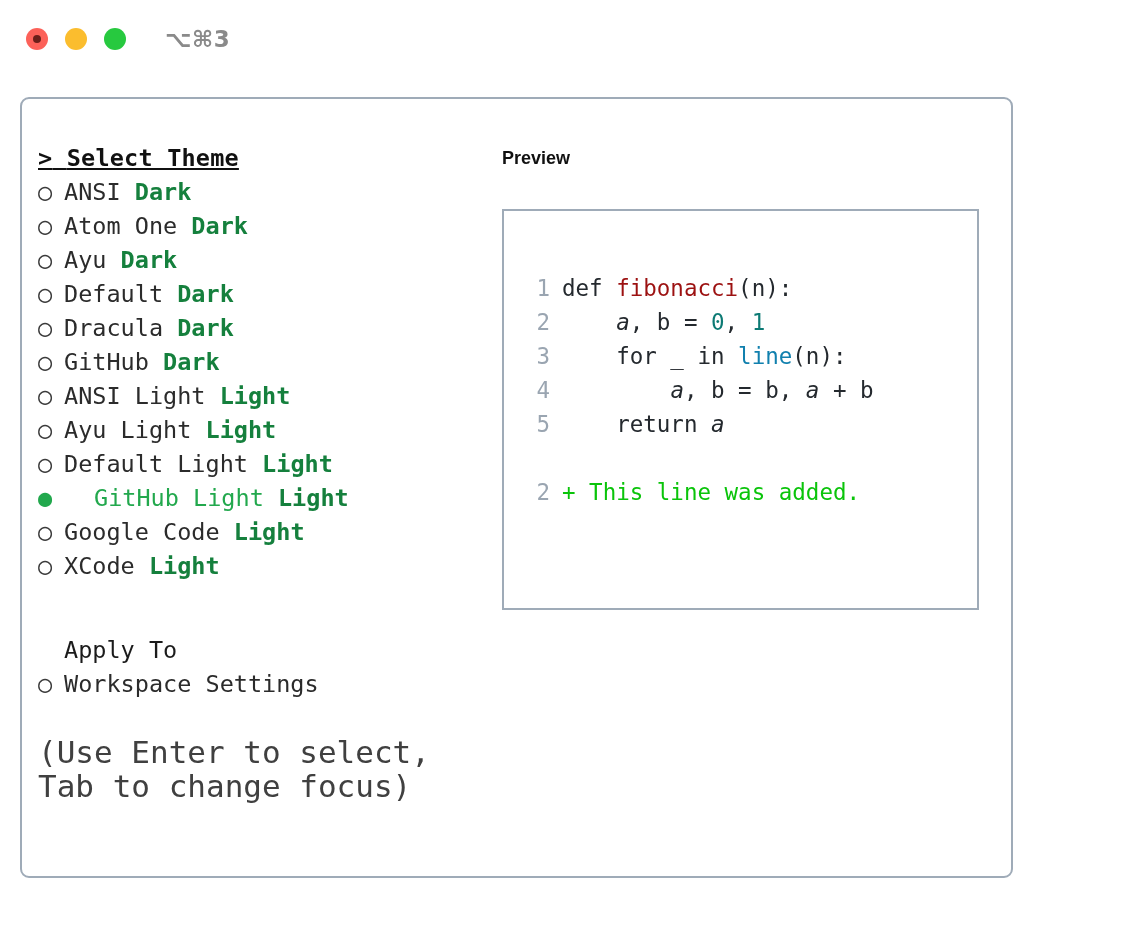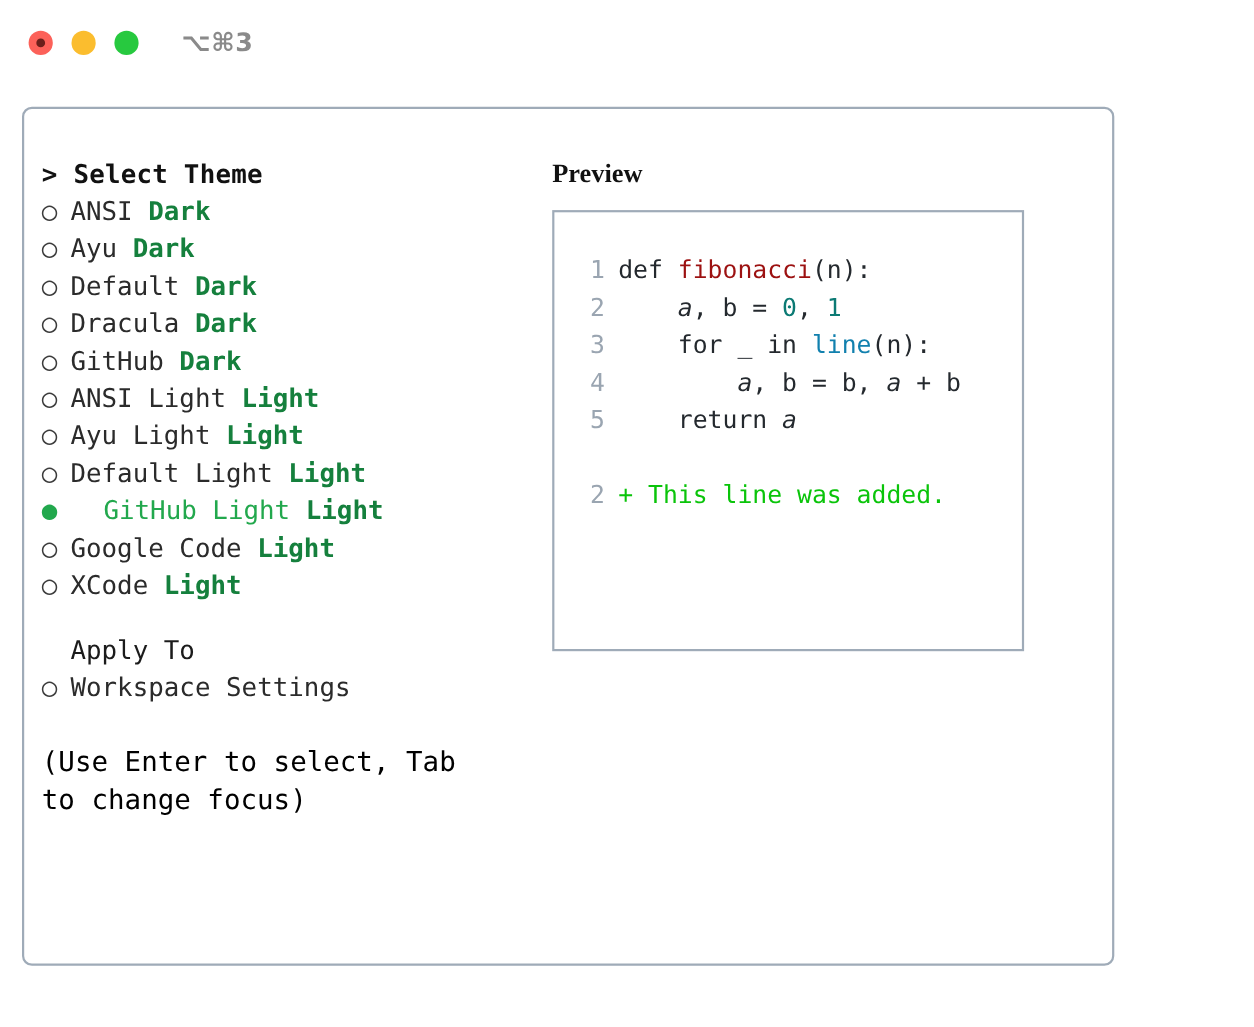--- a/index.html
+++ b/index.html
@@ -96,74 +96,75 @@
     font-size: 23.5px;
     line-height: 34px;
     white-space: pre;
     color: #2b2b2b;
   }
 
   #theme-header {
     font-weight: 700;
     color: #111111;
     letter-spacing: 0.2px;
+    text-decoration: underline;
   }
 
   .theme-row, .apply-row {
     display: block;
   }
   .bullet {
     display: inline-block;
     width: 26px;
     color: #3c3c3c;
   }
   .bullet.selected { color: #22a84d; }
 
   .row-label { color: #2b2b2b; }
   .row-label.selected { color: #22a84d; margin-left: 30px; }
   .row-tag   { color: #15803d; font-weight: bold; }
 
   #apply-header {
-    margin-top: 25px;
+    margin-top: 50px;
     color: #1b1b1b;
     padding-left: 26px;
   }
 
   #hint {
     margin-top: 34px;
-    color: #000000;
-    font-size: 25px;
+    color: #404040;
+    font-size: 31px;
     line-height: 34px;
     font-family: "DejaVu Sans Mono", "Liberation Mono", monospace;
     width: 420px;
     white-space: normal;
   }
 
   
   #right-col {
     position: absolute;
     left: 480px;
     top: 42px;
     width: 500px;
   }
   #preview-header {
-    font-family: Liberation Serif, serif;
-    font-size: 24px;
+    font-family: Liberation Sans, sans-serif;
+    font-size: 18px;
     font-weight: 700;
     color: #111111;
     line-height: 34px;
   }
   #preview-box {
-    margin-top: 16px;
-    width: 429px;
+    margin-top: 34px;
+    width: 477px;
     height: 401px;
     border: 2px solid #9fabb8;
     box-sizing: border-box;
     background: #ffffff;
-    padding: 36px 0 0 20px;
+    padding: 60px 0 0 20px;
   }
 
   .code-line {
     font-family: "DejaVu Sans Mono", "Liberation Mono", monospace;
     font-size: 22.5px;
     line-height: 34px;
     white-space: pre;
     color: #24292e;
   }
   .lineno {
@@ -197,20 +198,21 @@
 
   <div id="panel">
     <div id="panel-inner">
 
       <div id="left-col">
 
         <div class="mono-line" id="theme-header"><span>&gt;</span> <span>Select Theme</span></div>
 
         <div id="theme-items">
             <div class="mono-line theme-row"><span class="bullet">○</span><span class="row-label">ANSI</span> <span class="row-tag">Dark</span></div>
+            <div class="mono-line theme-row"><span class="bullet">○</span><span class="row-label">Atom One</span> <span class="row-tag">Dark</span></div>
             <div class="mono-line theme-row"><span class="bullet">○</span><span class="row-label">Ayu</span> <span class="row-tag">Dark</span></div>
             <div class="mono-line theme-row"><span class="bullet">○</span><span class="row-label">Default</span> <span class="row-tag">Dark</span></div>
             <div class="mono-line theme-row"><span class="bullet">○</span><span class="row-label">Dracula</span> <span class="row-tag">Dark</span></div>
             <div class="mono-line theme-row"><span class="bullet">○</span><span class="row-label">GitHub</span> <span class="row-tag">Dark</span></div>
             <div class="mono-line theme-row"><span class="bullet">○</span><span class="row-label">ANSI Light</span> <span class="row-tag">Light</span></div>
             <div class="mono-line theme-row"><span class="bullet">○</span><span class="row-label">Ayu Light</span> <span class="row-tag">Light</span></div>
             <div class="mono-line theme-row"><span class="bullet">○</span><span class="row-label">Default Light</span> <span class="row-tag">Light</span></div>
             <div class="mono-line theme-row"><span class="bullet selected">●</span><span class="row-label selected">GitHub Light</span> <span class="row-tag">Light</span></div>
             <div class="mono-line theme-row"><span class="bullet">○</span><span class="row-label">Google Code</span> <span class="row-tag">Light</span></div>
             <div class="mono-line theme-row"><span class="bullet">○</span><span class="row-label">XCode</span> <span class="row-tag">Light</span></div>

